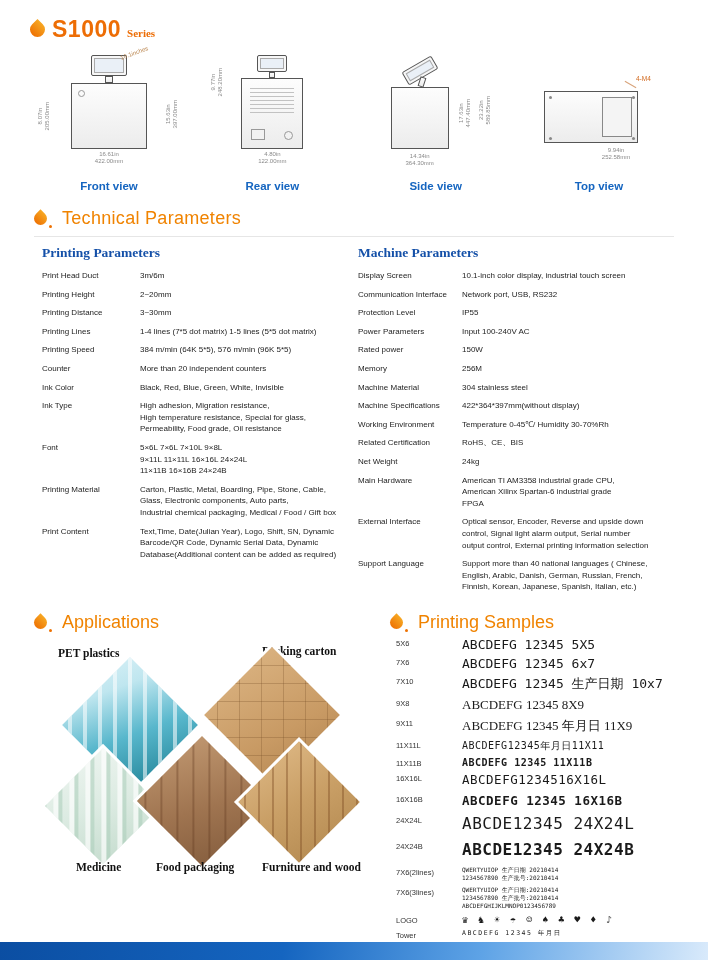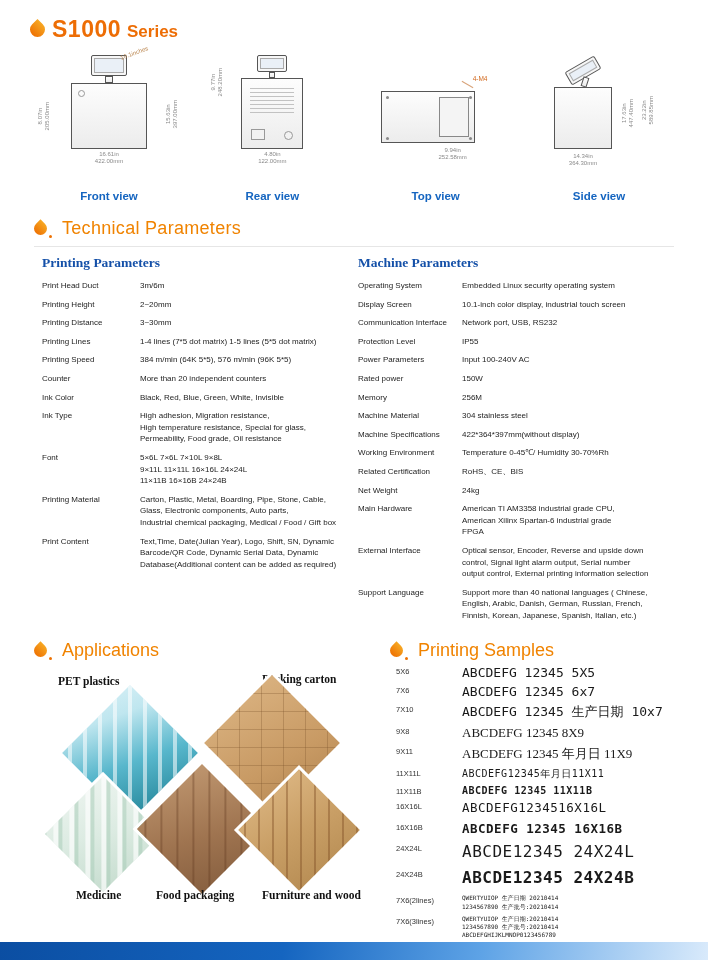--- a/index.html
+++ b/index.html
@@ -10,27 +10,27 @@
   
   .drop { display:inline-block; width:13px; height:13px; background:linear-gradient(#f7a823,#ee7203);
           border-radius:0 50% 50% 50%; transform:rotate(45deg); flex:none; }
   .drop.big { width:15px; height:15px; }
   .dropdot { width:3px; height:3px; border-radius:50%; background:#ee7203; align-self:flex-end; margin:0 4px 1px 2px; flex:none; }
 
   
   .brand { display:flex; align-items:baseline; padding:16px 0 0 30px; }
   .brand .drop { align-self:center; margin-right:7px; }
   .series { font-size:23px; font-weight:bold; color:#ed6d05; letter-spacing:.5px; }
-  .series-suffix { font-size:17px; font-weight:bold; color:#ed6d05; margin-left:6px; }
+  .series-suffix { font-size:11px; font-weight:bold; color:#ed6d05; margin-left:6px;font-family:Liberation Serif, serif; }
 
   
   .views { display:flex; justify-content:space-between; padding:0 34px; margin-top:8px; }
   .view { width:150px; text-align:center; }
   .draw { position:relative; width:150px; height:118px; }
-  .view figcaption { margin-top:21px; color:#1565c0; font-weight:bold; font-size:11.5px; }
+  .view figcaption { margin-top:11px; color:#1565c0; font-weight:bold; font-size:11.5px; }
 
   .m-body,.m-disp,.m-stem { position:absolute; border:1px solid #555; background:linear-gradient(180deg,#fdfdfd,#ececec); }
   .m-disp { border-radius:2px; background:#f7f7f7; }
   .scr { position:absolute; inset:2px; border:1px solid #aaa; background:#eaf0f7; }
 
   .f-disp { left:57px; top:4px; width:36px; height:21px; }
   .f-stem { left:71px; top:25px; width:8px; height:7px; }
   .f-body { left:37px; top:32px; width:76px; height:66px; }
   .f-body::after { content:""; position:absolute; left:6px; top:6px; width:5px; height:5px; border-radius:50%; border:1px solid #999; }
 
@@ -179,49 +179,49 @@
         <span class="dim v" style="left:0px; top:24px;">9.77in
 248.20mm</span>
         <span class="dim" style="left:44px; top:100px; width:62px;">4.80in
 122.00mm</span>
       </div>
       <figcaption>Rear view</figcaption>
     </figure>
 
     <figure class="view">
       <div class="draw">
-        <div class="m-body t-body">
-          <div class="t-inner"></div>
-          <span class="t-screw"></span>
-        </div>
-        <span class="t-lead"></span>
-        <span class="dim note" style="left:112px; top:24px;">4-M4</span>
-        <span class="dim" style="left:62px; top:96px; width:60px;">9.94in
-252.58mm</span>
-      </div>
-      <figcaption>Top view</figcaption>
-    </figure>
-
-    <figure class="view">
-      <div class="draw">
         <div class="m-disp s-disp">
             <div class="scr"></div>
           </div>
         <div class="m-stem s-stem"></div>
         <div class="m-body s-body"></div>
         <span class="dim v" style="left:84px; top:55px;">17.63in
 447.40mm</span>
         <span class="dim v" style="left:104px; top:52px;">23.22in
 589.85mm</span>
         <span class="dim" style="left:26px; top:102px; width:66px;">14.34in
 364.30mm</span>
       </div>
       <figcaption>Side view</figcaption>
     </figure>
 
+    <figure class="view">
+      <div class="draw">
+        <div class="m-body t-body">
+          <div class="t-inner"></div>
+          <span class="t-screw"></span>
+        </div>
+        <span class="t-lead"></span>
+        <span class="dim note" style="left:112px; top:24px;">4-M4</span>
+        <span class="dim" style="left:62px; top:96px; width:60px;">9.94in
+252.58mm</span>
+      </div>
+      <figcaption>Top view</figcaption>
+    </figure>
+
   </section>
 
   <div class="sec-h ruled">
     <span class="drop"></span>
     <span class="dropdot"></span>
     <span class="txt">Technical Parameters</span>
   </div>
 
   <section class="cols">
     <div class="col">
@@ -290,24 +290,20 @@
             <div class="pval">Text,Time, Date(Julian Year), Logo, Shift, SN, Dynamic
 Barcode/QR Code, Dynamic Serial Data, Dynamic
 Database(Additional content can be added as required)</div>
           </div>
         </div>
     </div>
     <div class="col right">
       <h3>Machine Parameters</h3>
       <div class="ptable">
 
-          <div class="prow">
-            <div class="plabel">Operating System</div>
-            <div class="pval">Embedded Linux security operating system</div>
-          </div>
 
           <div class="prow">
             <div class="plabel">Display Screen</div>
             <div class="pval">10.1-inch color display, industrial touch screen</div>
           </div>
 
           <div class="prow">
             <div class="plabel">Communication Interface</div>
             <div class="pval">Network port, USB, RS232</div>
           </div>

